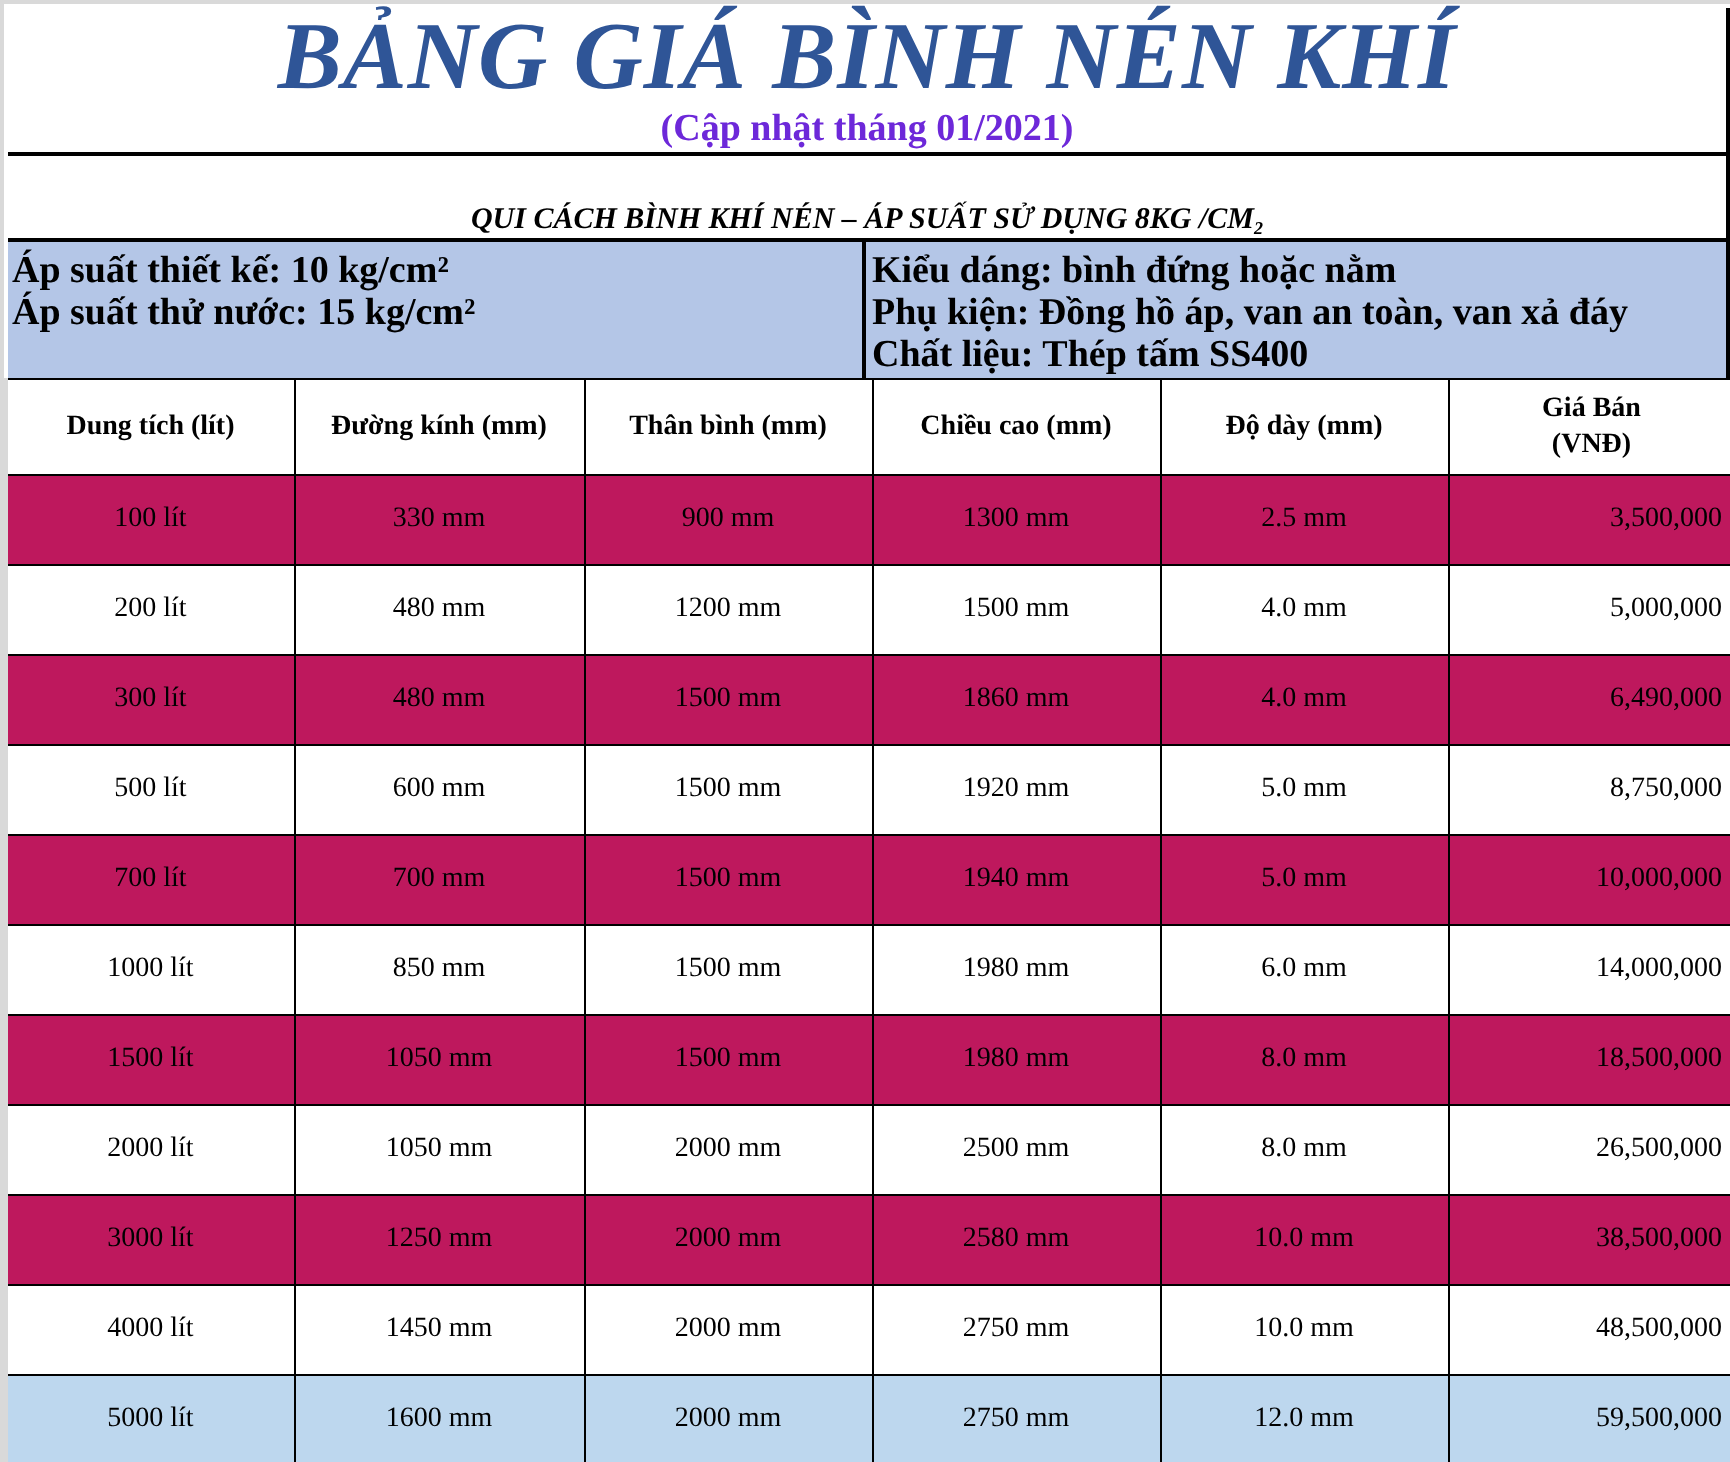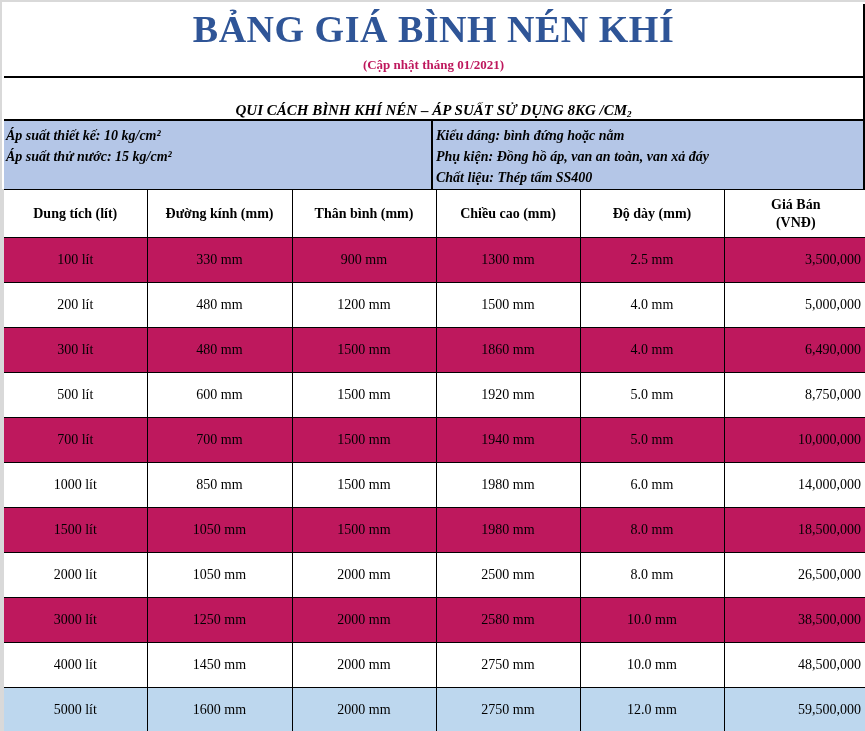--- a/index.html
+++ b/index.html
@@ -7,42 +7,42 @@
     body { font-family: "Liberation Serif", "DejaVu Serif", serif; color: #000; position: relative; }
     .sheet {
       position: absolute; left: 0; top: 0; width: 865px; height: 731px;
       border-left: 2px solid #d9d9d9; border-top: 2px solid #d9d9d9;
     }
     .title-block {
       position: absolute; left: 2px; top: 2px; width: 861px; height: 72px;
       border-right: 2px solid #000; text-align: center;
     }
     .main-title {
-      font-weight: bold; font-size: 38px; color: #2F5597; line-height: 44px;
-      margin-top: 3px; letter-spacing: 0.5px;
+      font-weight: bold; font-size: 48px; color: #2F5597; line-height: 44px;
+      margin-top: 3px; letter-spacing: 0.5px; font-style: italic;
     }
     .sub-title {
-      font-weight: bold; font-size: 13px; color: #be185d; line-height: 22px; margin-top: 3px;
+      font-weight: bold; font-size: 19px; color: #6d28d9; line-height: 22px; margin-top: 3px;
     }
     .spec-row {
       position: absolute; left: 2px; top: 74px; width: 861px; height: 43px;
       border-top: 2px solid #000; border-right: 2px solid #000;
       display: flex; align-items: flex-end; justify-content: center;
       font-style: italic; font-weight: bold; font-size: 15px;
     }
     .spec-row sup { font-size: 9px; vertical-align: 5px; }
     .info-block {
       position: absolute; left: 2px; top: 117px; width: 861px; height: 70px;
       background: #B4C6E7; border-top: 2px solid #000; border-right: 2px solid #000;
       display: flex;
     }
     .info-left { width: 429px; border-right: 2px solid #000; padding: 4px 0 0 2px; }
     .info-right { flex: 1; padding: 4px 0 0 3px; }
     .info-line {
-      font-style: italic; font-weight: bold; font-size: 14px; line-height: 21px; white-space: nowrap;
+      font-weight: bold; font-size: 19px; line-height: 21px; white-space: nowrap;
     }
     table.price {
       position: absolute; left: 0; top: 187px; width: 865px; border-collapse: collapse;
       table-layout: fixed;
     }
     table.price th, table.price td {
       border: 1.5px solid #000; font-size: 14px; text-align: center; vertical-align: middle;
       overflow: hidden; white-space: nowrap;
     }
     table.price th { height: 48px; font-weight: bold; background: #fff; line-height: 18px; white-space: normal; }

